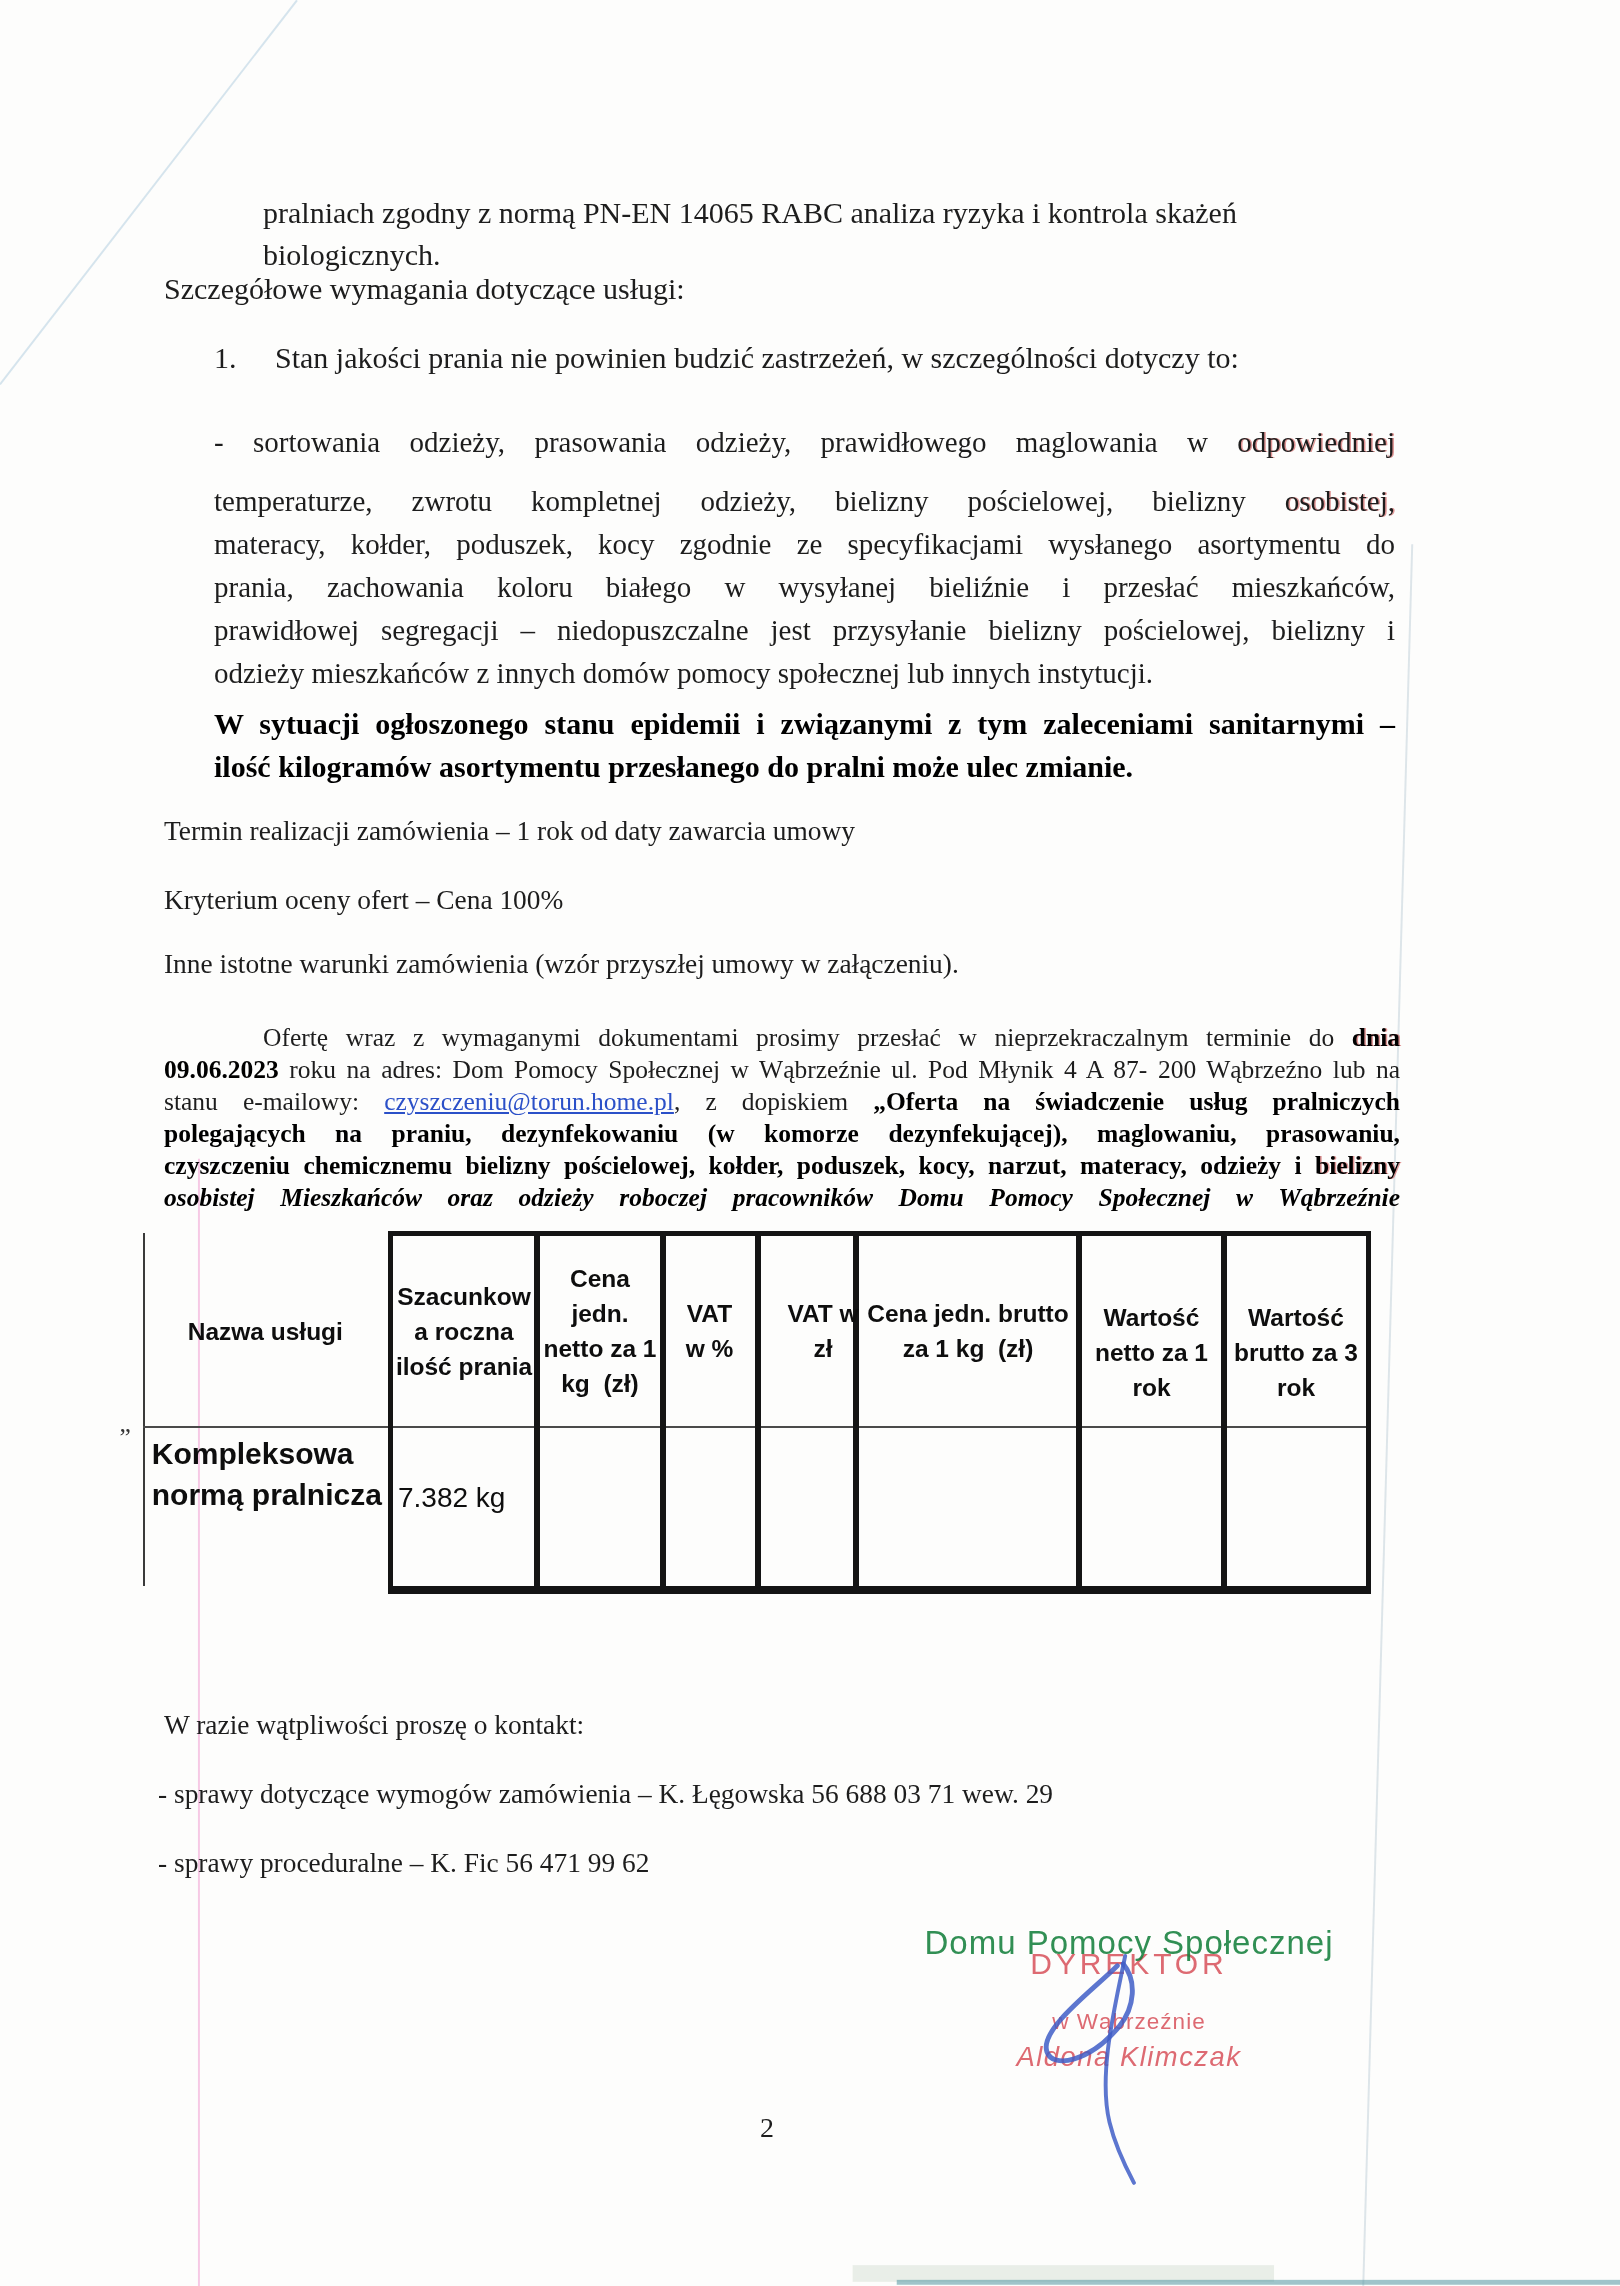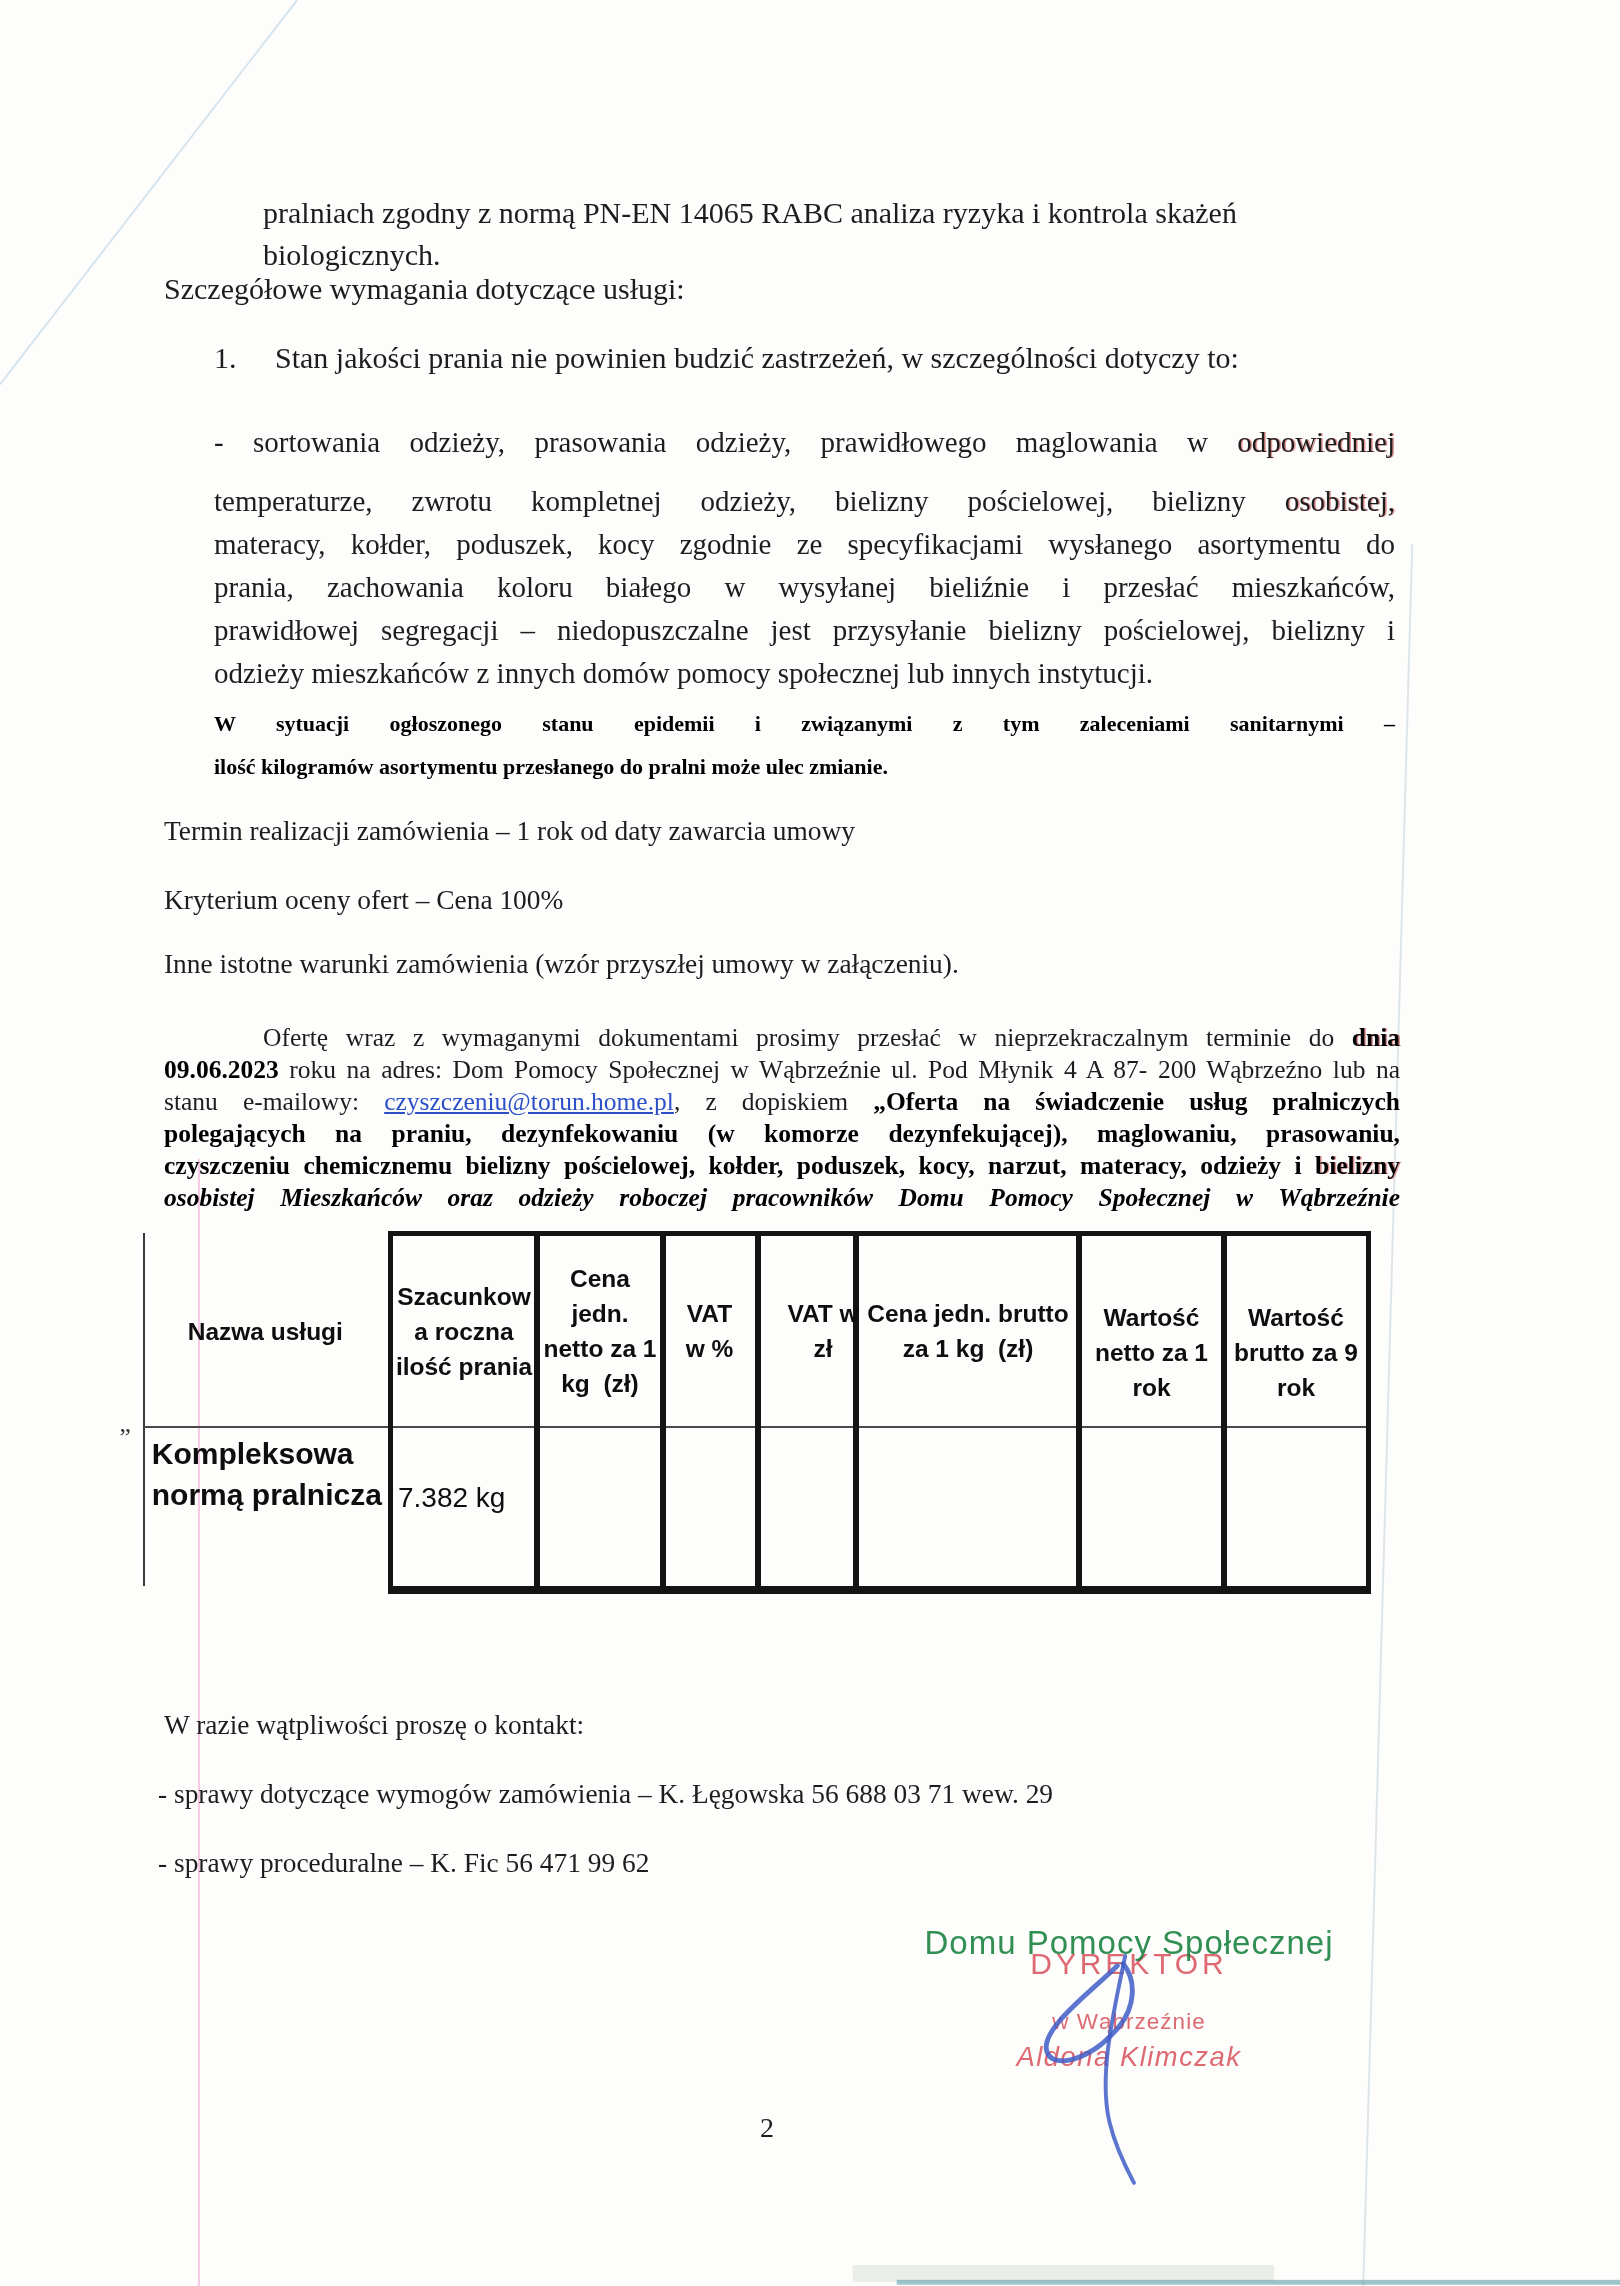--- a/index.html
+++ b/index.html
@@ -50,21 +50,21 @@
 
   <div class="para" style="left:214px;top:421px;width:1181px;font-size:29px;">
     <div class="ln" style="line-height:43px;"><span>- sortowania odzieży, prasowania odzieży, prawidłowego maglowania w</span> <span class="fringe">odpowiedniej</span></div>
     <div class="ln" style="line-height:43px;margin-top:16px;"><span>temperaturze, zwrotu kompletnej odzieży, bielizny pościelowej, bielizny</span> <span class="fringe">osobistej,</span></div>
     <div class="ln" style="line-height:43px;">materacy, kołder, poduszek, kocy zgodnie ze specyfikacjami wysłanego asortymentu do</div>
     <div class="ln" style="line-height:43px;">prania, zachowania koloru białego w wysyłanej bieliźnie i przesłać mieszkańców,</div>
     <div class="ln" style="line-height:43px;">prawidłowej segregacji – niedopuszczalne jest przysyłanie bielizny pościelowej, bielizny i</div>
     <div class="ln noj" style="line-height:43px;">odzieży mieszkańców z innych domów pomocy społecznej lub innych instytucji.</div>
   </div>
 
-  <div class="para b" style="left:214px;top:702px;width:1181px;font-size:22px;">
+  <div class="para b" style="left:214px;top:702px;width:1181px;font-size:30px;">
     <div class="ln" style="line-height:43px;">W sytuacji ogłoszonego stanu epidemii i związanymi z tym zaleceniami sanitarnymi –</div>
     <div class="ln noj" style="line-height:43px;">ilość kilogramów asortymentu przesłanego do pralni może ulec zmianie.</div>
   </div>
 
   <div class="abs serif nowrap" style="left:164px;top:816px;font-size:27.4px;">Termin realizacji zamówienia – 1 rok od daty zawarcia umowy</div>
   <div class="abs serif nowrap" style="left:164px;top:885px;font-size:27.4px;">Kryterium oceny ofert – Cena 100%</div>
   <div class="abs serif nowrap" style="left:164px;top:949px;font-size:27.4px;">Inne istotne warunki zamówienia (wzór przyszłej umowy w załączeniu).</div>
 
   <div class="para" style="left:164px;top:1022px;width:1236px;font-size:25.5px;">
     <div class="ln" style="line-height:32px;padding-left:99px;"><span>Ofertę wraz z wymaganymi dokumentami prosimy przesłać w nieprzekraczalnym terminie do</span> <span class="b fringe">dnia</span></div>
@@ -113,21 +113,21 @@
       <span>Cena jedn. brutto</span>
       <span>za 1 kg&nbsp;&nbsp;(zł)</span>
     </div>
     <div class="hcell" style="left:939px;width:139px;padding-top:21.6px;">
       <span>Wartość</span>
       <span>netto za 1</span>
       <span>rok</span>
     </div>
     <div class="hcell" style="left:1084px;width:138px;padding-top:21.6px;">
       <span>Wartość</span>
-      <span>brutto za 9</span>
+      <span>brutto za 3</span>
       <span>rok</span>
     </div>
 
     <div class="svc-name">
       <div>Kompleksowa</div>
       <div>normą pralnicza</div>
     </div>
     <div class="svc-qty">7.382 kg</div>
   </div>
 

